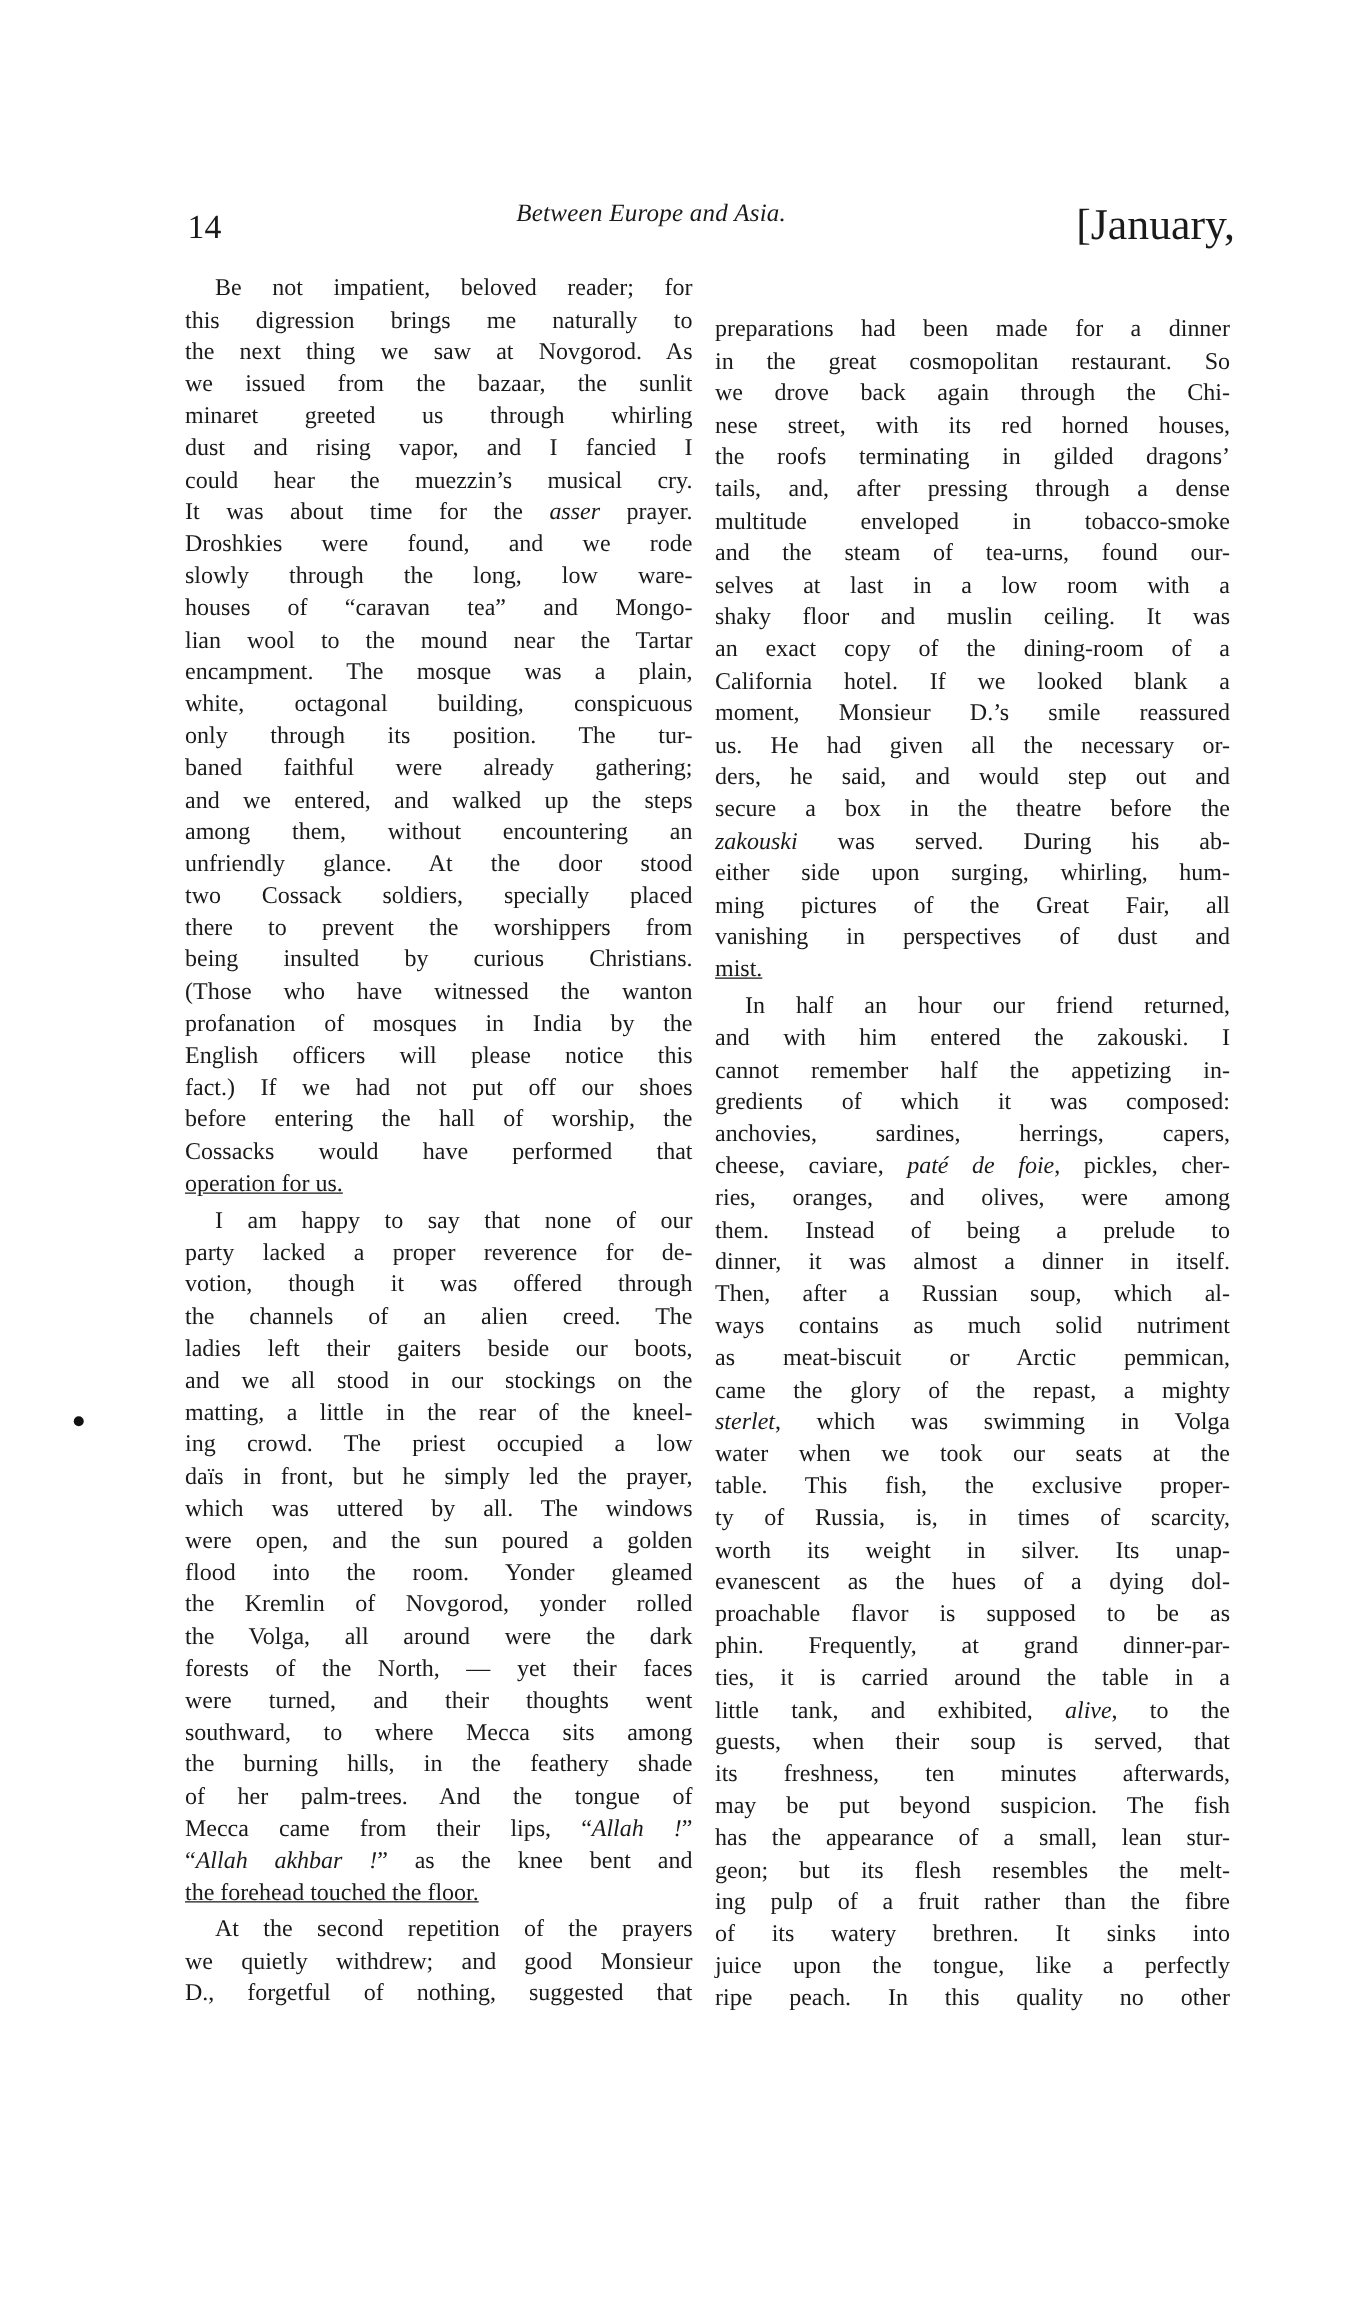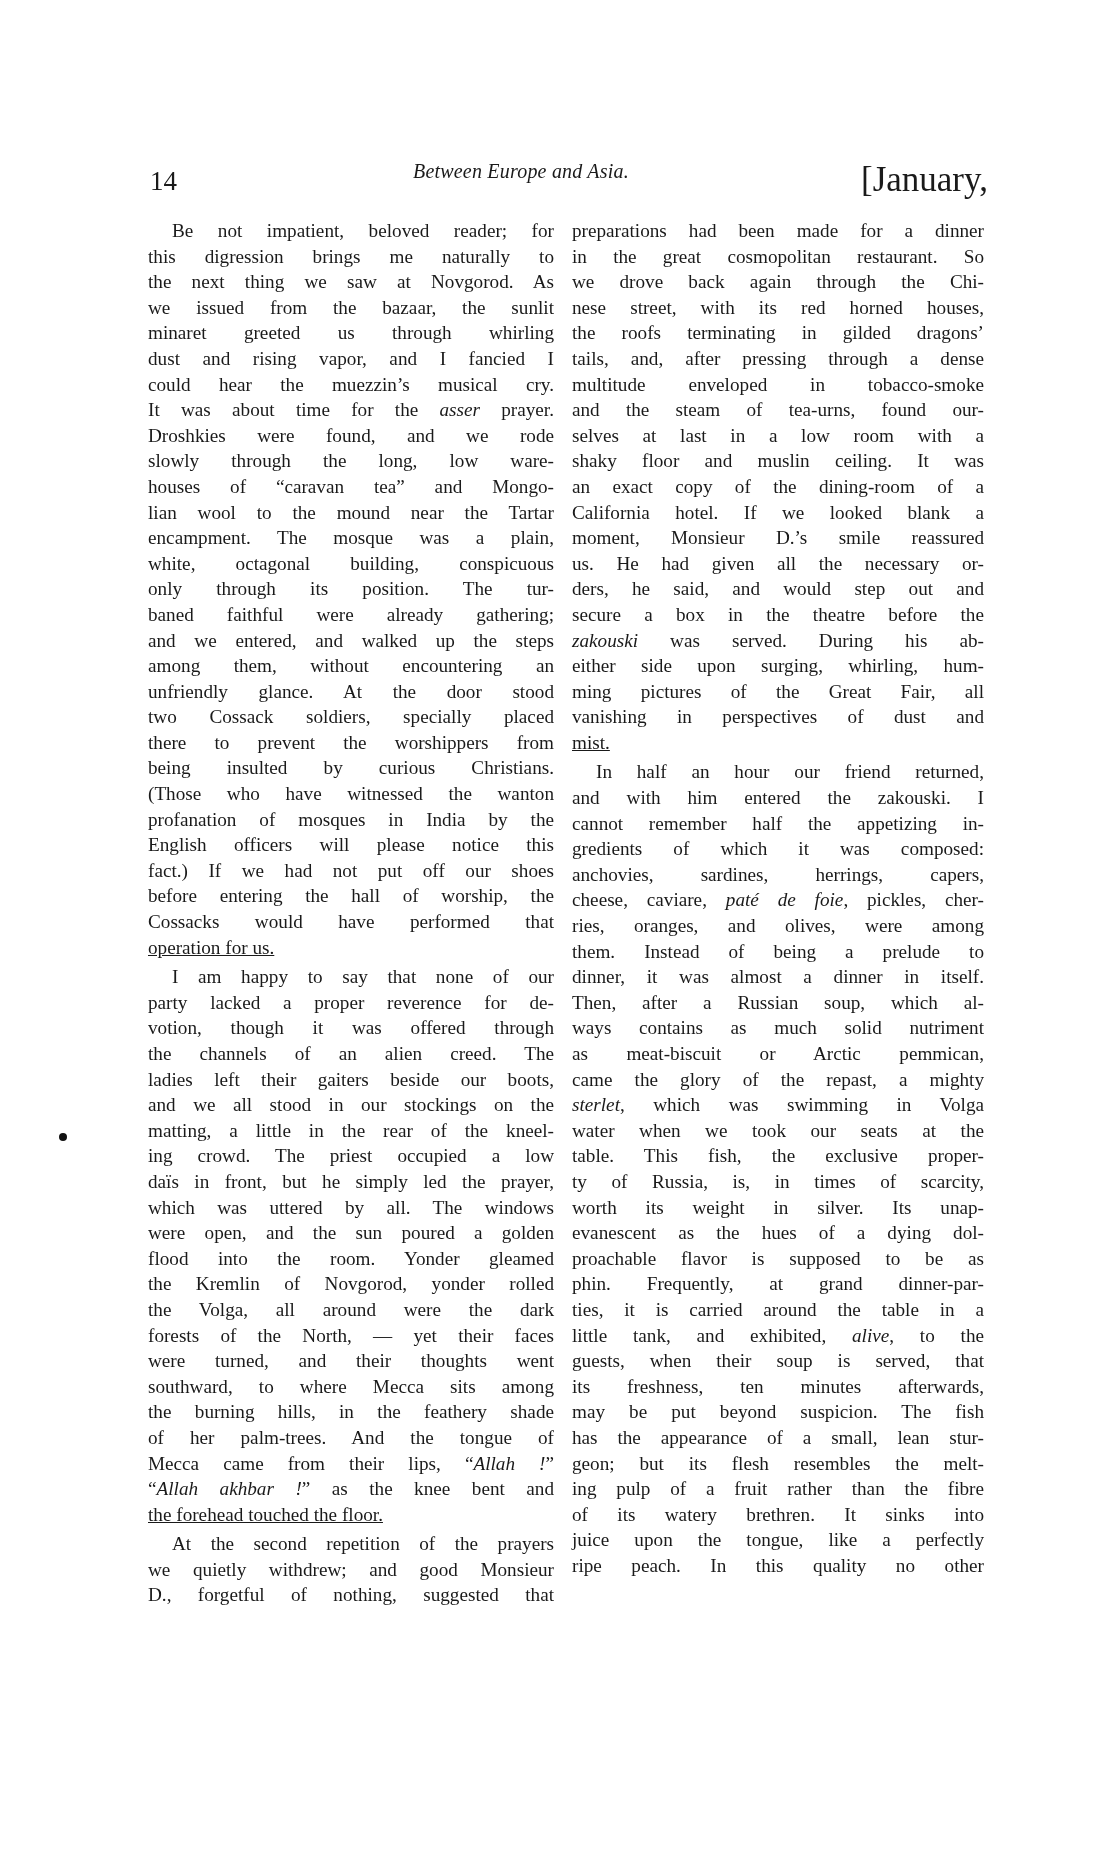--- a/index.html
+++ b/index.html
@@ -12,21 +12,21 @@
     font-size: 26px;
   }
   .running-head .page-num { position: absolute; left: 2px; top: 6px; font-size: 27px; }
   .running-head .title { position: absolute; left: 250px; top: 0; font-style: italic; font-size: 20px; letter-spacing: 0.2px; margin-left: 15px; }
   .running-head .month { position: absolute; right: 12px; top: 0; font-size: 35px; }
   .column {
     position: absolute; top: 218px; width: 406px;
     font-size: 19.2px; line-height: 25.6px; text-align: justify;
   }
   .col-left { left: 148px; }
-  .col-right { left: 572px; width: 412px; }
+  .col-right { left: 572px; width: 412px; margin-top: 33px; }
   .line { display: block; white-space: nowrap; text-align: justify; text-align-last: justify; height: 25.6px; }
   .line.last { text-align-last: left; text-decoration: underline; }
   .line.indent { padding-left: 24px; }
   .para-gap { height: 4px; }
   i { }
   .stray-dot { position: absolute; left: 59px; top: 1133px; width: 8px; height: 8px; border-radius: 50%; background: #111; }
 </style>
 </head>
 <body>
 

